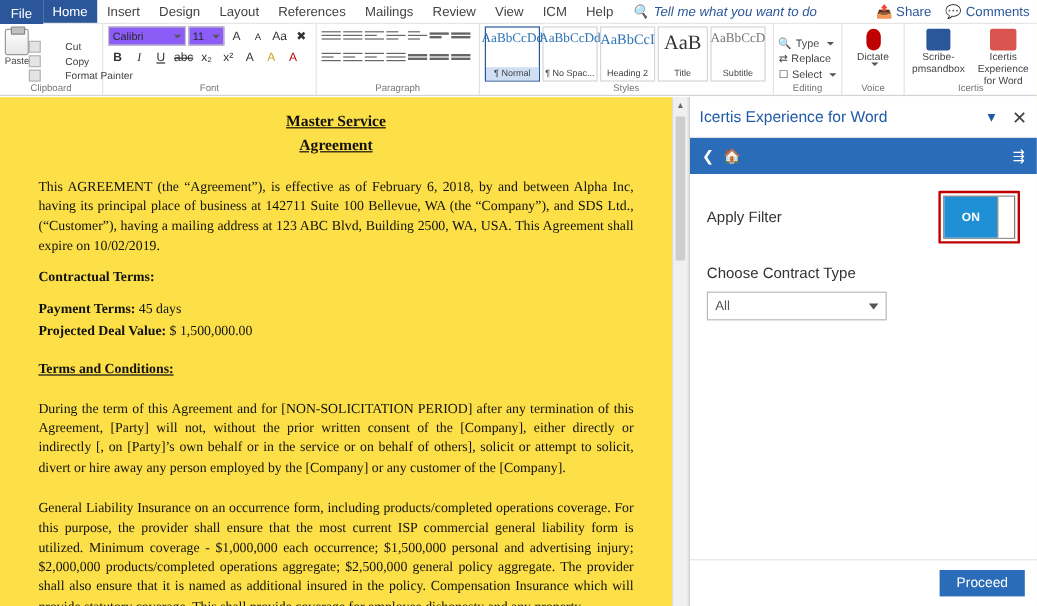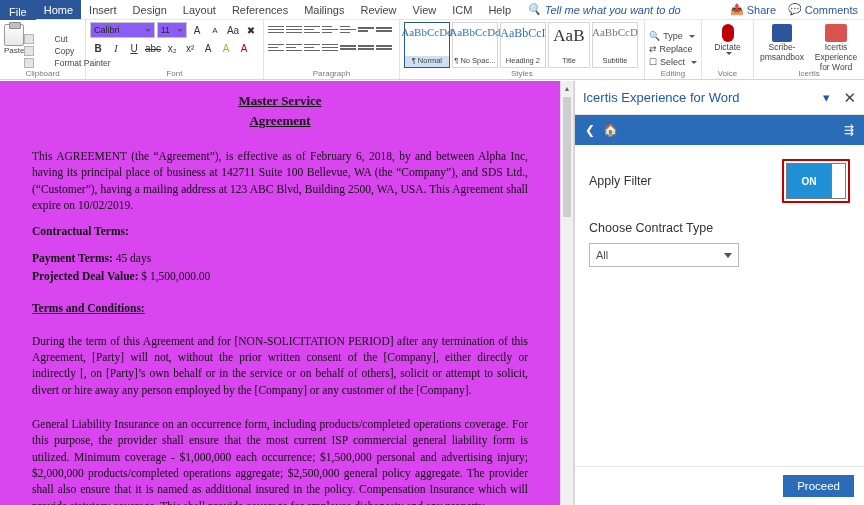--- a/index.html
+++ b/index.html
@@ -139,21 +139,21 @@
   .sandbox-ico { width:20px;height:18px;background:#2b579a;border-radius:2px;}
   .icertis-ico { width:22px;height:18px;background:#d9534f;border-radius:2px;}
 
   
   .docarea {
     position:absolute; top:81px; left:0; right:0; bottom:0;
     background:#f3f3f3;
     display:flex;
   }
   .page {
-    width:560px; background:#d946ef; height:100%;
+    width:560px; background:#fde047; height:100%;
     padding: 10px 32px 0 32px;
     overflow:hidden;
     font-family:"Liberation Serif", serif;
     font-size:11.5px;
     line-height:1.42;
     color:#111;
   }
   .doc-title {
     text-align:center; font-weight:bold; font-size:13px;
     text-decoration:underline; line-height:1.5;

